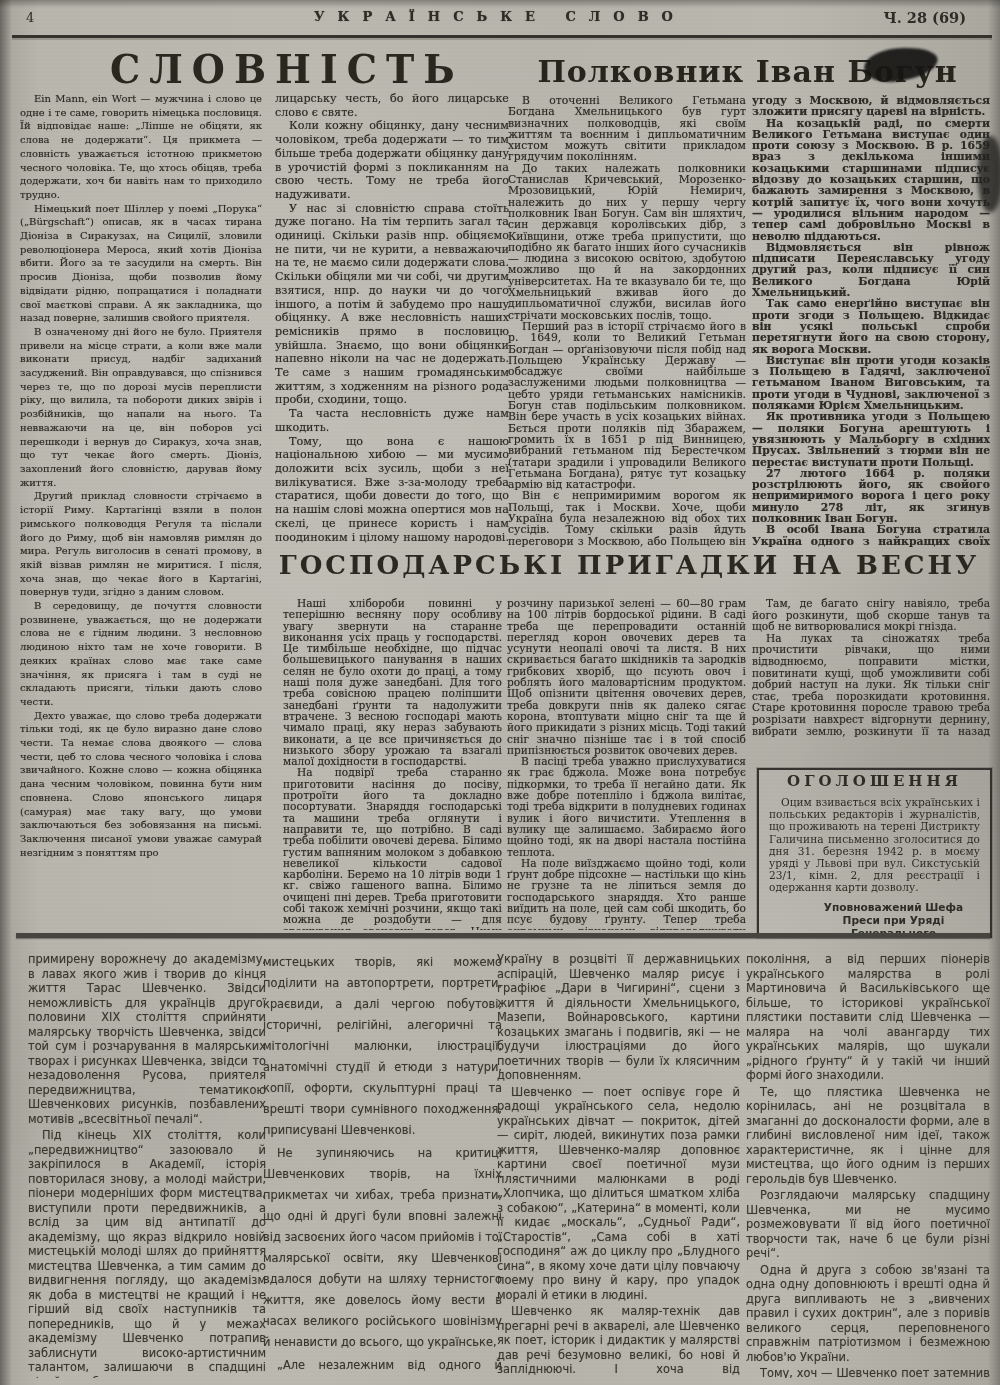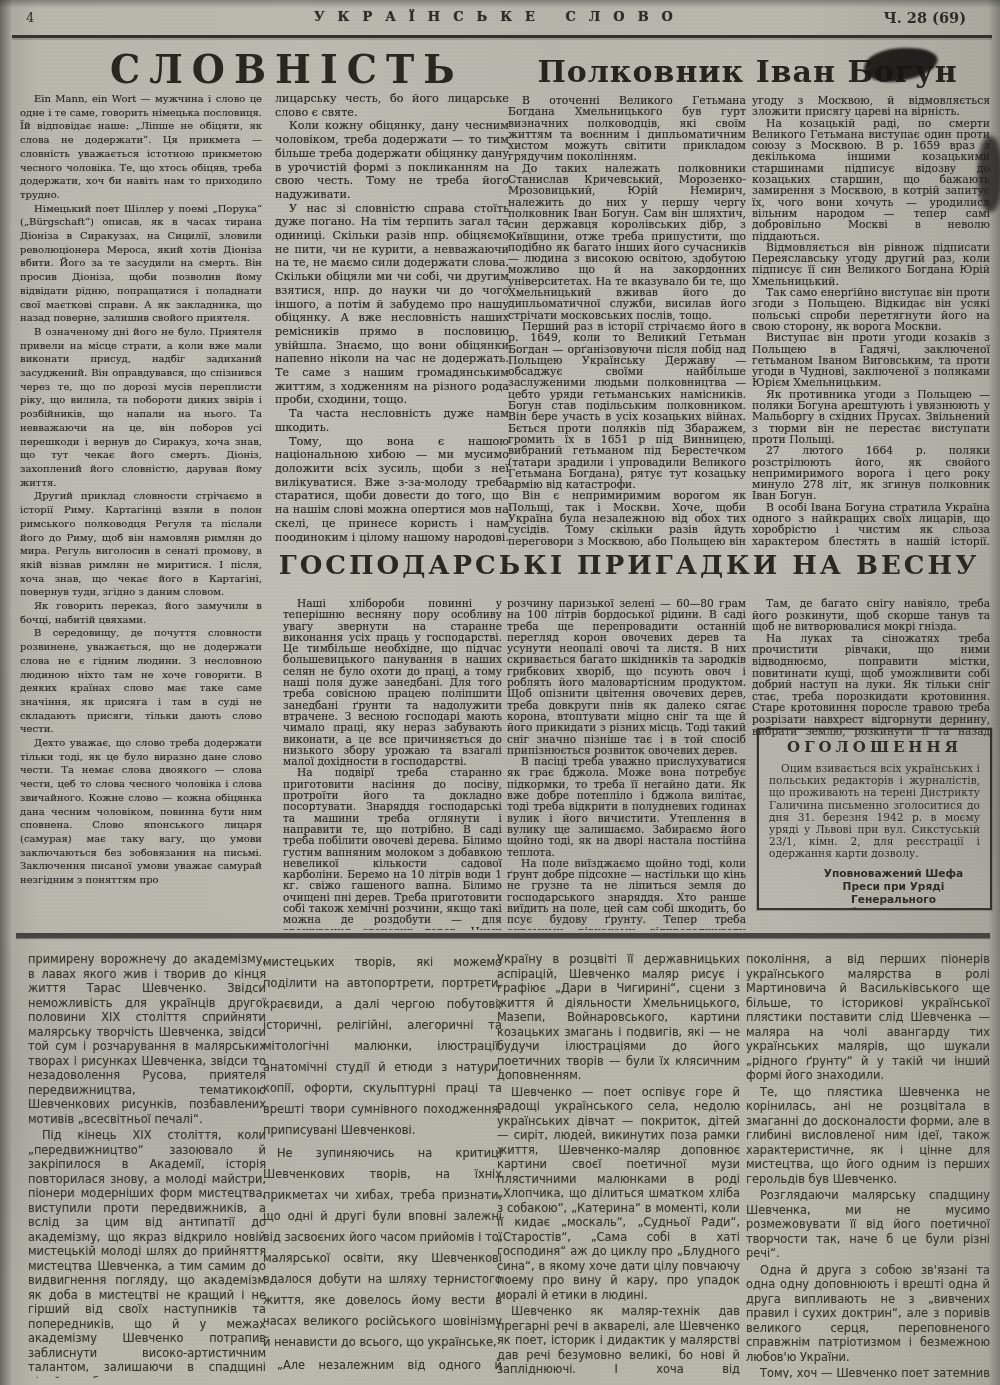--- a/index.html
+++ b/index.html
@@ -27,33 +27,33 @@
   .hosp-title{position:absolute;left:268px;top:550px;width:722px;text-align:center;
     font-size:26px;font-weight:bold;letter-spacing:3px;color:#2a2820;}
   .oho-title{font-size:15px;font-weight:bold;letter-spacing:4px;text-align:center;margin:2px 0 6px 0;}
   
   .col{position:absolute;overflow:hidden;text-shadow:0 0 .7px rgba(46,44,39,.5);}
   .col p{margin:0;text-align:justify;text-indent:14px;}
   .cont p:first-child{text-indent:0;}
   .colA{left:20px;top:92px;width:242px;height:838px;font-size:10px;line-height:13.7px;}
   .colB{left:268px;top:92px;width:234px;height:452px;font-size:11.2px;line-height:13.7px;margin-left:7px;}
   .colC{left:508px;top:95px;width:238px;height:452px;font-size:10.8px;line-height:11.3px;}
-  .colD{left:752px;top:95px;width:238px;height:452px;font-size:10.8px;line-height:11.3px;}
+  .colD{left:752px;top:95px;width:238px;height:452px;font-size:10.8px;line-height:11.3px;font-weight:bold;}
   .colM1{left:283px;top:598px;width:219px;height:332px;font-size:10.6px;line-height:11.3px;}
   .colM2{left:507px;top:598px;width:239px;height:332px;font-size:10.6px;line-height:11.3px;}
   .colM3{left:752px;top:598px;width:238px;height:140px;font-size:10.6px;line-height:11.6px;}
   .colS{font-family:"DejaVu Sans",sans-serif;color:#3a382f;text-shadow:0 0 .8px rgba(58,56,47,.45);}
   .colS p{margin:0 0 2px 0;}
   .colS1{left:28px;top:952px;width:238px;height:426px;font-size:11.4px;line-height:14.5px;}
   .colS2{left:263px;top:952px;width:239px;height:426px;font-size:11.4px;line-height:21px;}
   .colS3{left:497px;top:952px;width:243px;height:426px;font-size:11.4px;line-height:14.5px;}
   .colS4{left:746px;top:952px;width:244px;height:426px;font-size:11.4px;line-height:14.5px;}
   
-  .oho-box{position:absolute;left:757px;top:728px;width:211px;height:166px;border:2px solid #34332f;
-    padding:6px 10px;background:rgba(255,255,250,.05);box-shadow:0 0 0 1px rgba(52,51,47,.25);overflow:hidden;}
+  .oho-box{position:absolute;left:757px;top:768px;width:211px;height:166px;border:2px solid #34332f;
+    padding:0 10px;background:rgba(255,255,250,.05);box-shadow:0 0 0 1px rgba(52,51,47,.25);overflow:hidden;}
   .oho-body{font-size:10.6px;line-height:12.2px;text-align:justify;text-indent:12px;margin:0;}
   .oho-sig{font-family:"DejaVu Sans",sans-serif;font-weight:bold;font-size:10.6px;line-height:13px;
     margin:7px 0 0 18%;text-align:center;}
   
   .big-divider{position:absolute;left:16px;top:933px;width:974px;height:5px;background:#45443e;
     box-shadow:0 1px 1px rgba(30,30,28,.4);}
   
   .blot1{position:absolute;left:864px;top:48px;width:74px;height:33px;background:#161513;
     border-radius:45% 55% 60% 40%/50% 45% 55% 50%;transform:rotate(-6deg);filter:blur(.8px);opacity:.92;}
   .blot2{position:absolute;left:978px;top:136px;width:24px;height:76px;background:#232220;
@@ -75,21 +75,20 @@
   <div class="masthead">УКРАЇНСЬКЕ СЛОВО</div>
   <div class="issue">Ч. 28 (69)</div>
   <div class="hrule"></div>
 
   <div class="slovnist-title">СЛОВНІСТЬ</div>
   <div class="col colA">
       <p>Ein Mann, ein Wort — мужчина і слово це одне і те саме, говорить німецька пословиця. Їй відповідає наше: „Ліпше не обіцяти, як слова не додержати“. Ця прикмета — словність уважається істотною прикметою чесного чоловіка. Те, що хтось обіцяв, треба додержати, хоч би навіть нам то приходило трудно.</p>
       <p>Німецький поет Шіллер у поемі „Порука“ („Bürgschaft“) описав, як в часах тирана Діоніза в Сиракузах, на Сицилії, зловили революціонера Мероса, який хотів Діоніза вбити. Його за те засудили на смерть. Він просив Діоніза, щоби позволив йому відвідати рідню, попращатися і поладнати свої маєткові справи. А як закладника, що назад поверне, залишив свойого приятеля.</p>
       <p>В означеному дні його не було. Приятеля привели на місце страти, а коли вже мали виконати присуд, надбіг задиханий засуджений. Він оправдувався, що спізнився через те, що по дорозі мусів переплисти ріку, що вилила, та побороти диких звірів і розбійників, що напали на нього. Та невважаючи на це, він поборов усі перешкоди і вернув до Сиракуз, хоча знав, що тут чекає його смерть. Діоніз, захоплений його словністю, дарував йому життя.</p>
       <p>Другий приклад словности стрічаємо в історії Риму. Картагінці взяли в полон римського полководця Регуля та післали його до Риму, щоб він намовляв римлян до мира. Регуль виголосив в сенаті промову, в якій візвав римлян не миритися. І після, хоча знав, що чекає його в Картагіні, повернув туди, згідно з даним словом.</p>
-      <p>Як говорить переказ, його замучили в бочці, набитій цвяхами.</p>
       <p>В середовищу, де почуття словности розвинене, уважається, що не додержати слова не є гідним людини. З несловною людиною ніхто там не хоче говорити. В деяких країнах слово має таке саме значіння, як присяга і там в суді не складають присяги, тільки дають слово чести.</p>
       <p>Дехто уважає, що слово треба додержати тільки тоді, як це було виразно дане слово чести. Та немає слова двоякого — слова чести, цеб то слова чесного чоловіка і слова звичайного. Кожне слово — кожна обіцянка дана чесним чоловіком, повинна бути ним сповнена. Слово японського лицаря (самурая) має таку вагу, що умови заключаються без зобовязання на письмі. Заключення писаної умови уважає самурай незгідним з поняттям про</p>
     </div>
   <div class="col colB cont">
       <p>лицарську честь, бо його лицарське слово є святе.</p>
       <p>Коли кожну обіцянку, дану чесним чоловіком, треба додержати — то тим більше треба додержати обіцянку дану в урочистій формі з покликанням на свою честь. Тому не треба його надуживати.</p>
       <p>У нас зі словністю справа стоїть дуже погано. На тім терпить загал та одиниці. Скільки разів нпр. обіцяємо не пити, чи не курити, а невважаючи на те, не маємо сили додержати слова. Скільки обіцяли ми чи собі, чи другим взятися, нпр. до науки чи до чого іншого, а потім й забудемо про нашу обіцянку. А вже несловність наших ремісників прямо в пословицю увійшла. Знаємо, що вони обіцянки напевно ніколи на час не додержать. Те саме з нашим громадянським життям, з ходженням на різного рода проби, сходини, тощо.</p>
       <p>Та часта несловність дуже нам шкодить.</p>
       <p>Тому, що вона є нашою національною хибою — ми мусимо доложити всіх зусиль, щоби з неї вилікуватися. Вже з-за-молоду треба старатися, щоби довести до того, що на нашім слові можна опертися мов на скелі, це принесе користь і нам поодиноким і цілому нашому народові. (В. Р.).</p>
     </div>

